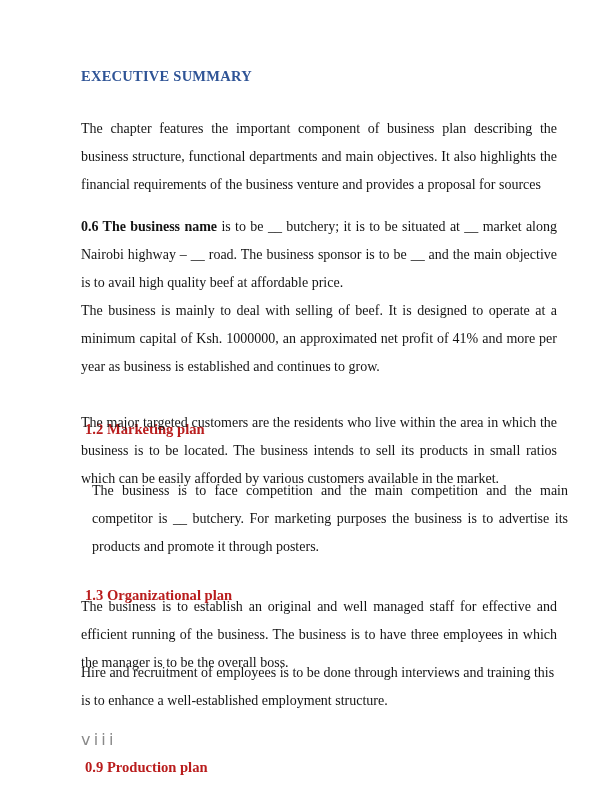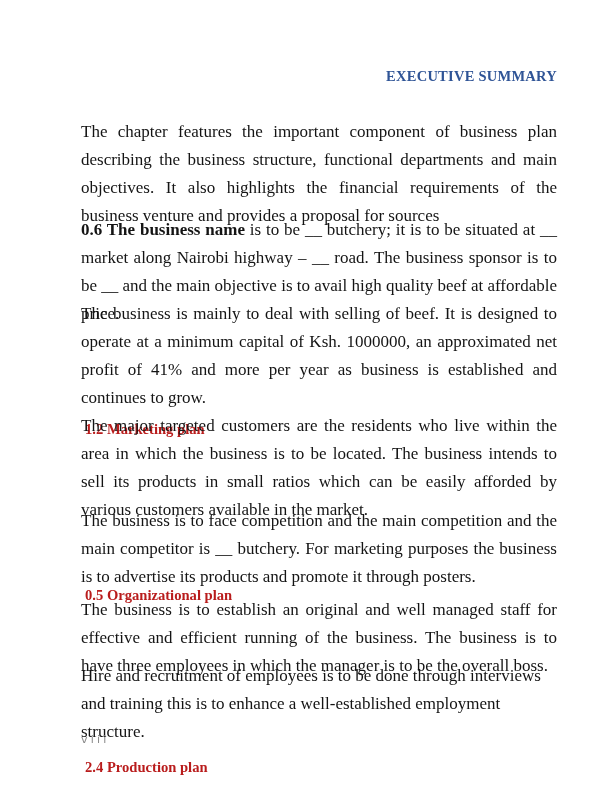--- a/index.html
+++ b/index.html
@@ -31,34 +31,34 @@
     top: 0;
     width: 476px;
   }
 
   
   .doc-title {
     position: absolute;
     left: 0;
     top: 59px;
     width: 476px;
-    text-align: right;
+    text-align: left;
     font-size: 14.5px;
     font-weight: bold;
     color: #2f5496;
     letter-spacing: 0.25px;
     line-height: 1.1;
   }
 
   
   .block {
     position: absolute;
     left: 0;
     width: 476px;
-    font-size: 17px;
+    font-size: 14px;
     line-height: 28px;
     text-align: justify;
     text-justify: inter-word;
     color: #141414;
   }
   .block.left-align {
     text-align: left;
   }
   .block .lead {
     font-weight: bold;
@@ -75,33 +75,33 @@
     color: #b91c1c;
     margin-top: 48px;
   }
 
   
   .folio {
     position: absolute;
     left: 81px;
     top: 734px;
     font-family: "DejaVu Sans", "Liberation Sans", sans-serif;
-    font-size: 11px;
+    font-size: 16px;
     letter-spacing: 3.2px;
     color: #8a8a8a;
     line-height: 12px;
   }
 
   
   #p-intro      { top: 101px; }
   #p-s11a       { top: 199px; }
   #p-s11b       { top: 283px; }
   #h-s12        { top: 367px; }
   #p-s12a       { top: 395px; font-family: Liberation Serif, serif; }
-  #p-s12b       { top: 490px; }
+  #p-s12b       { top: 463px; margin-left: 11px; }
   #h-s13        { top: 533px; }
   #p-s13a       { top: 579px; }
   #p-s13b       { top: 645px; }
   #h-s14        { top: 705px; }
 </style>
 </head>
 <body>
 
 <div class="page">
   <div class="content">
@@ -113,24 +113,24 @@
     <p class="block" id="p-s11a"><span class="lead">0.6 The business name</span><span> is to be __ butchery; it is to be situated at __ market along Nairobi highway – __ road.  The business sponsor is to be __ and the main objective is to avail high quality beef at affordable price.</span></p>
 
     <p class="block" id="p-s11b">The business is mainly to deal with selling of beef.  It is designed to operate at a minimum capital of Ksh. 1000000, an approximated net profit of 41% and more per year as business is established and continues to grow.</p>
 
     <h2 class="heading" id="h-s12">1.2 Marketing plan</h2>
 
     <p class="block" id="p-s12a">The major targeted customers are the residents who live within the area in which the business is to be located.  The business intends to sell its products in small ratios which can be easily afforded by various customers available in the market.</p>
 
     <p class="block" id="p-s12b">The business is to face competition and the main competition and the main competitor is __ butchery.  For marketing purposes the business is to advertise its products and promote it through posters.</p>
 
-    <h2 class="heading" id="h-s13">0.5 Organizational plan</h2>
+    <h2 class="heading" id="h-s13">1.3 Organizational plan</h2>
 
     <p class="block" id="p-s13a">The business is to establish an original and well managed staff for effective and efficient running of the business.  The business is to have three employees in which the manager is to be the overall boss.</p>
 
     <p class="block left-align" id="p-s13b">Hire and recruitment of employees is to be done through interviews and training this is to enhance a well-established employment structure.</p>
 
-    <h2 class="heading" id="h-s14">2.4 Production plan</h2>
+    <h2 class="heading" id="h-s14">0.9 Production plan</h2>
 
   </div>
 
   <div class="folio">viii</div>
 </div>
 
 </body></html>

